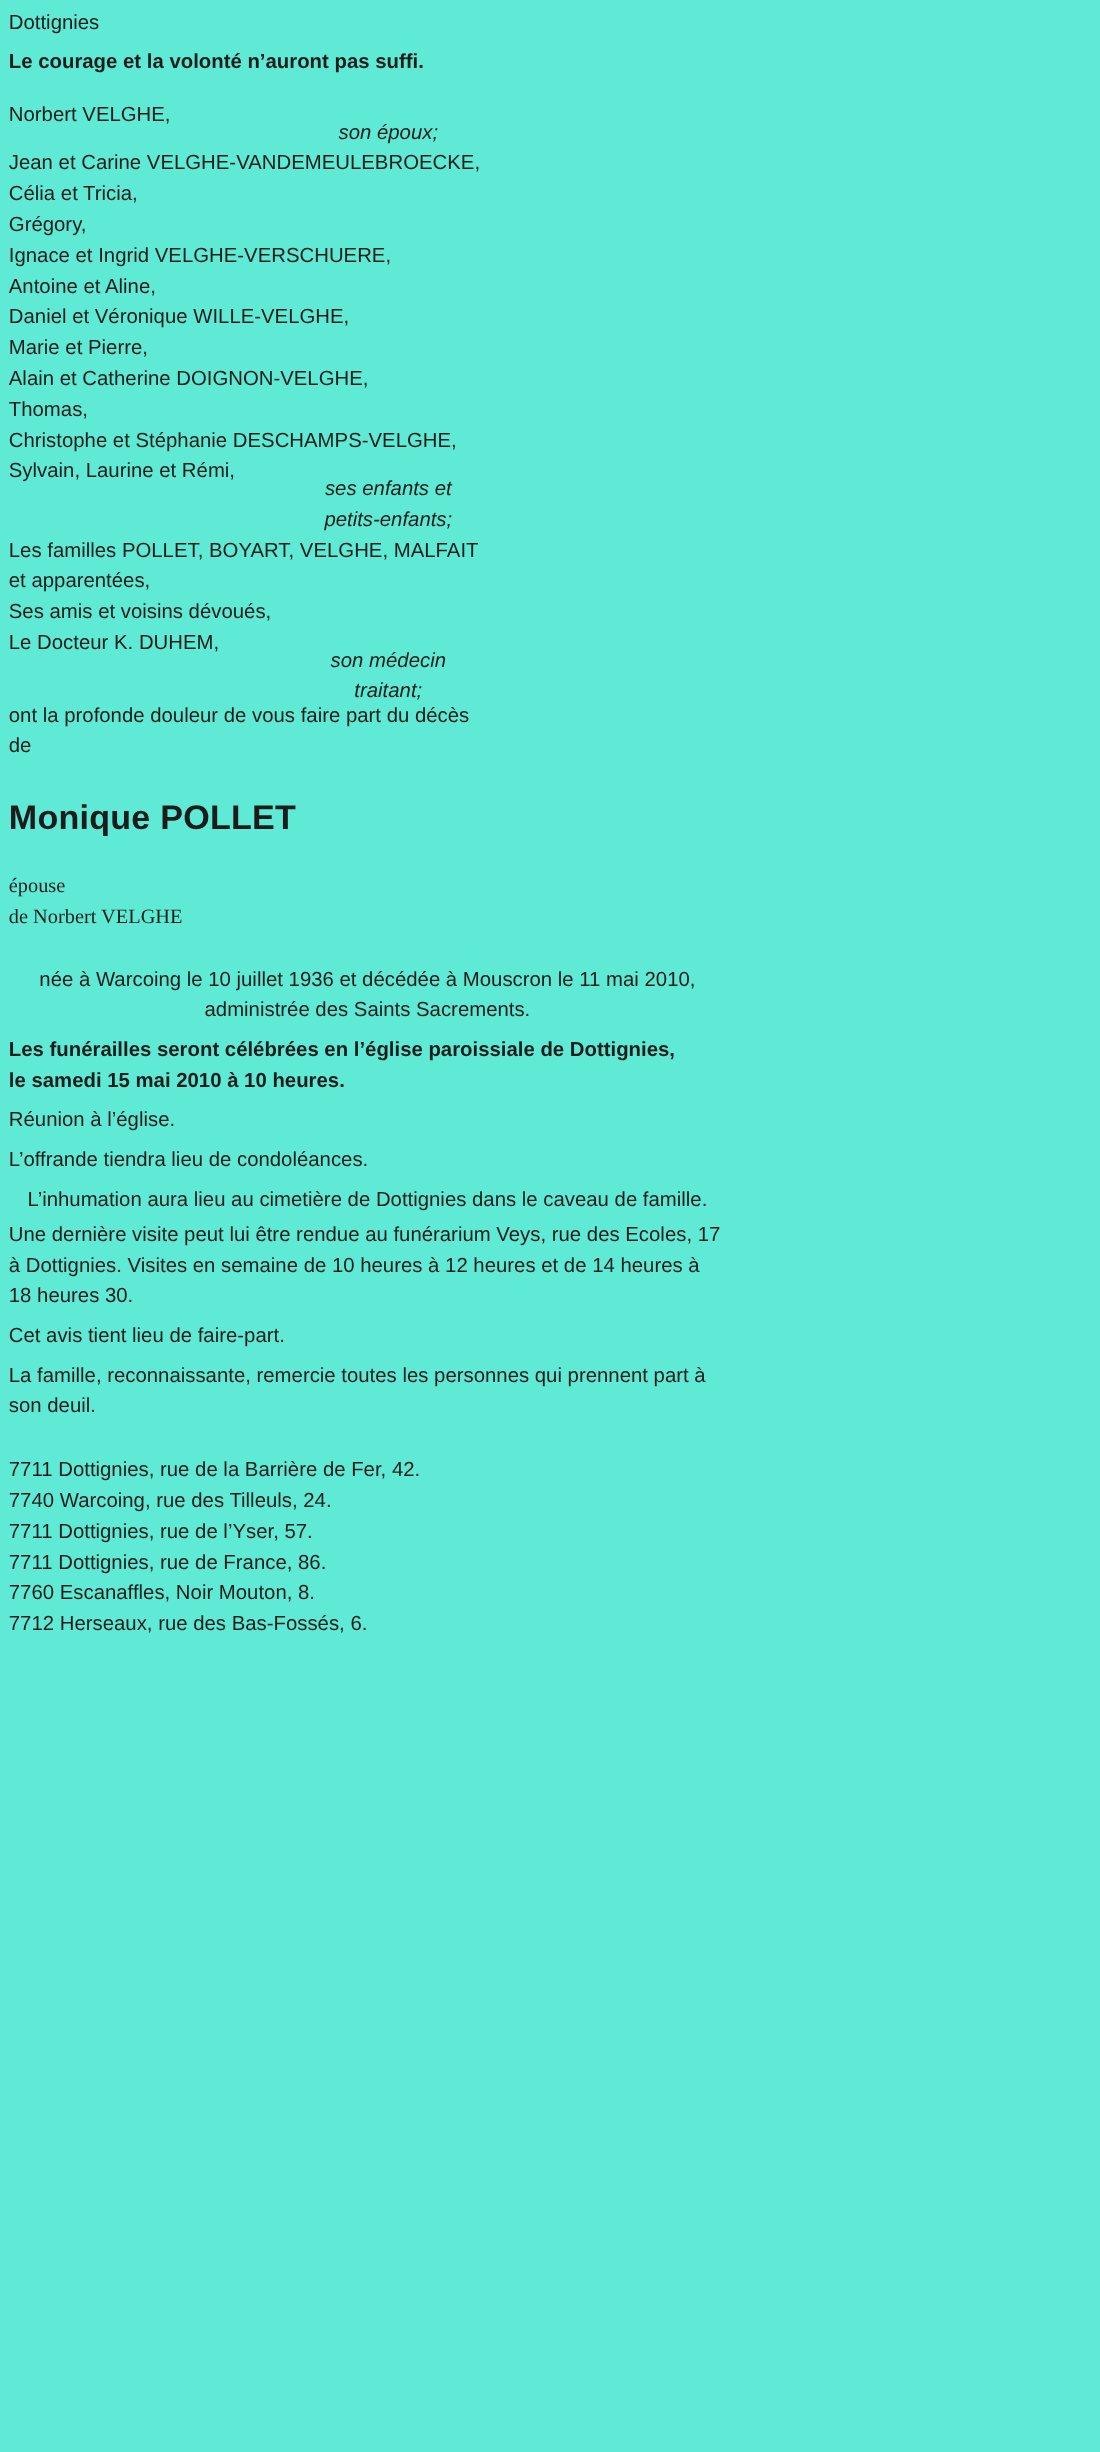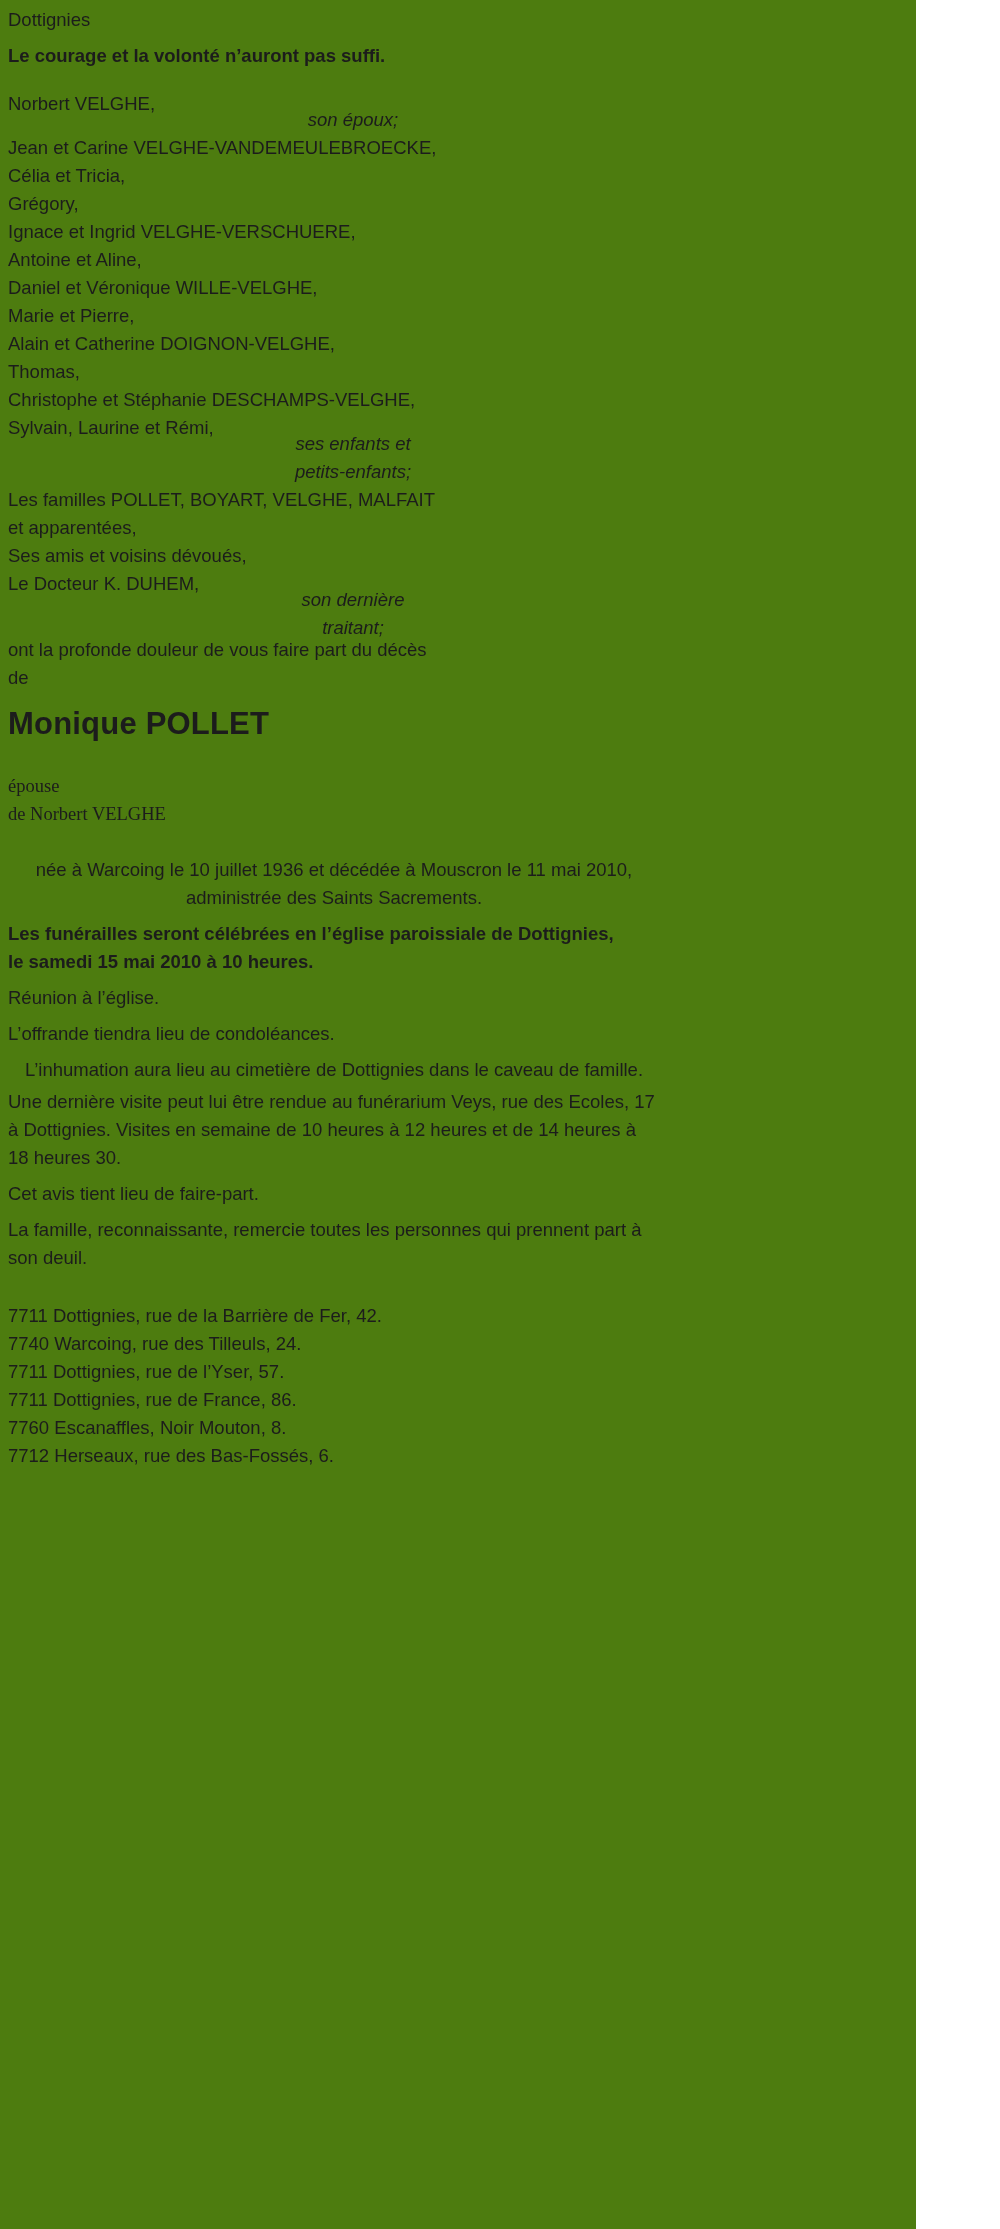--- a/index.html
+++ b/index.html
@@ -6,38 +6,38 @@
   html, body { margin: 0; padding: 0; }
   body {
     background: #ffffff;
     color: #1c1c1c;
     font-family: "Liberation Sans", "DejaVu Sans", sans-serif;
     font-size: 18.5px;
     line-height: 28px;
   }
   .page {
     position: relative;
-    width: 916px;
+    width: 1000px;
     height: 2229px;
-    background: #4d7c0f;
+    background: #5eead4;
     padding: 6px 0 0 8px;
     overflow: hidden;
   }
   .page > * { width: 690px; margin: 0; }
   .attribution {
     margin-top: -12px;
     text-align: center;
     font-style: italic;
   }
   .wrap { padding-right: 38px; }
   .epitaph { margin-top: 8px; font-weight: 700; }
   .husband { margin-top: 20px; }
   .announcement { margin-top: -6px; }
   .deceased-name {
-    margin-top: 12px;
+    margin-top: 32px;
     font-size: 31px;
     line-height: 40px;
     font-weight: 700;
     letter-spacing: 0.2px;
   }
   .spouse { margin-top: 28px; font-family: Liberation Serif, serif; }
   .life { margin-top: 28px; text-align: center; }
   .funeral { margin-top: 8px; font-weight: 700; }
   .meeting { margin-top: 8px; }
   .offering { margin-top: 8px; }
@@ -80,21 +80,21 @@
     </div>
 
   <div class="families">
       <div>Les familles POLLET, BOYART, VELGHE, MALFAIT</div>
       <div>et apparentées,</div>
       <div>Ses amis et voisins dévoués,</div>
       <div>Le Docteur K. DUHEM,</div>
     </div>
 
   <div class="attribution">
-      <div>son dernière</div>
+      <div>son médecin</div>
       <div>traitant;</div>
     </div>
 
   <div class="announcement">
       <div>ont la profonde douleur de vous faire part du décès</div>
       <div>de</div>
     </div>
 
   <h1 class="deceased-name">Monique POLLET</h1>
 

